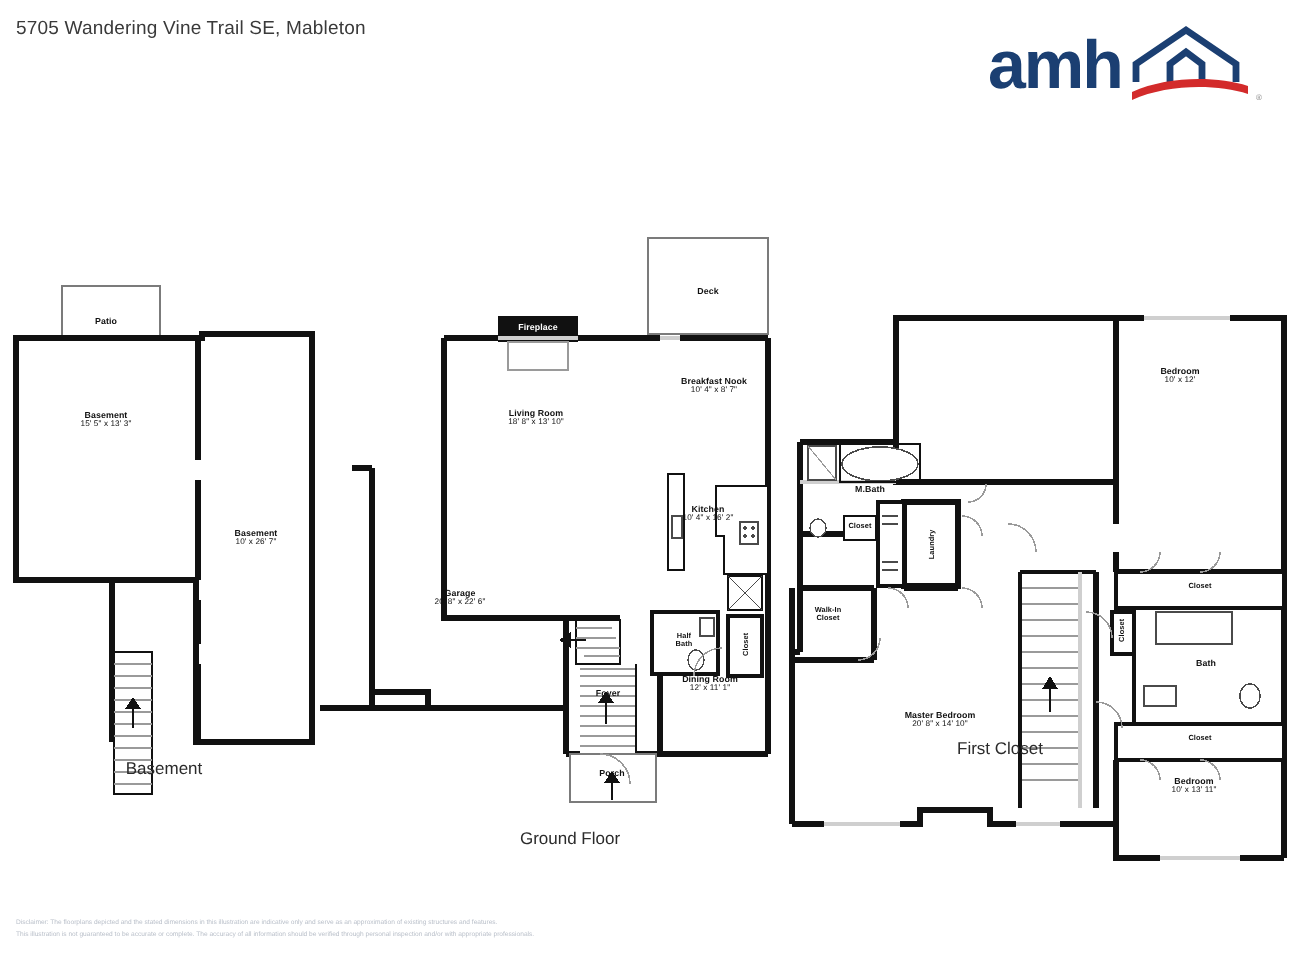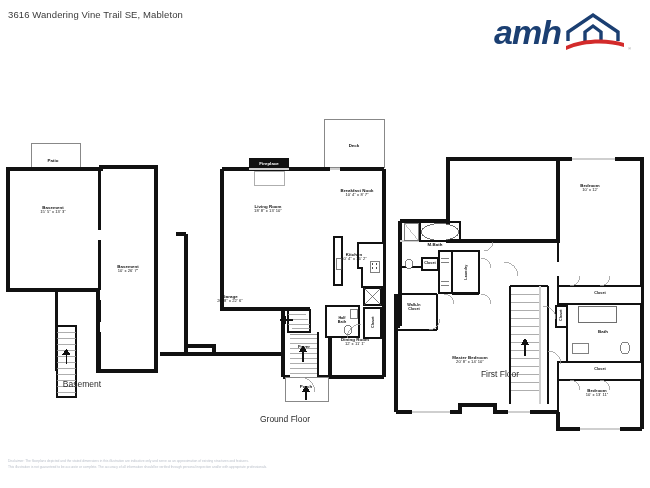--- a/index.html
+++ b/index.html
@@ -26,21 +26,21 @@
     position: absolute;
     left: 8px; top: 9px;
     font-size: 9.5px;
     color: #3a3a3a;
     letter-spacing: 0.1px;
     white-space: nowrap;
   }
   #logo {
     position: absolute;
     right: 10px; top: 10px;
-    width: 148px; height: 46px; font-style: italic;
+    width: 148px; height: 46px;
   }
 
   
   #plan {
     position: absolute;
     left: 0; top: 62px;
     width: 650px; height: 385px;
   }
 
   
@@ -88,21 +88,21 @@
     font-size: 3.3px;
     line-height: 1.85;
     color: #b9bfc9;
   }
   #disclaimer p { margin: 0; }
 </style>
 </head>
 <body>
 
 <div id="header">
-  <div id="address">3616 Wandering Vine Trail SE, Mableton</div>
+  <div id="address">5705 Wandering Vine Trail SE, Mableton</div>
 
   <div id="logo">
     <svg viewBox="0 0 148 46" width="148" height="46">
 
       <text x="2" y="34" font-family="'Liberation Sans', sans-serif" font-size="34" font-weight="bold" fill="#1b3f72" letter-spacing="-1">amh</text>
 
       <g fill="none" stroke="#1b3f72" stroke-width="3.4" stroke-linejoin="miter">
         <path d="M76 31 L76 22 L101 5 L126 22 L126 31"></path>
         <path d="M93 31 L93 22 L101 16 L109 22 L109 31"></path>
       </g>
@@ -423,19 +423,19 @@
     <span class="rm">Closet</span>
   </div>
   <div class="lbl" style="left:470px; top:293px;">
     <span class="rm">Master Bedroom</span>
     <span class="dim">20' 8" x 14' 10"</span>
   </div>
 
   
   <div class="floor-title" style="left:82px; top:317px;">Basement</div>
   <div class="floor-title" style="left:285px; top:352px;">Ground Floor</div>
-  <div class="floor-title" style="left:500px; top:307px;">First Floor</div>
+  <div class="floor-title" style="left:500px; top:307px;">First Closet</div>
 </div>
 
 <div id="disclaimer">
   <p>Disclaimer: The floorplans depicted and the stated dimensions in this illustration are indicative only and serve as an approximation of existing structures and features.</p>
   <p>This illustration is not guaranteed to be accurate or complete. The accuracy of all information should be verified through personal inspection and/or with appropriate professionals.</p>
 </div>
 
 </body></html>

